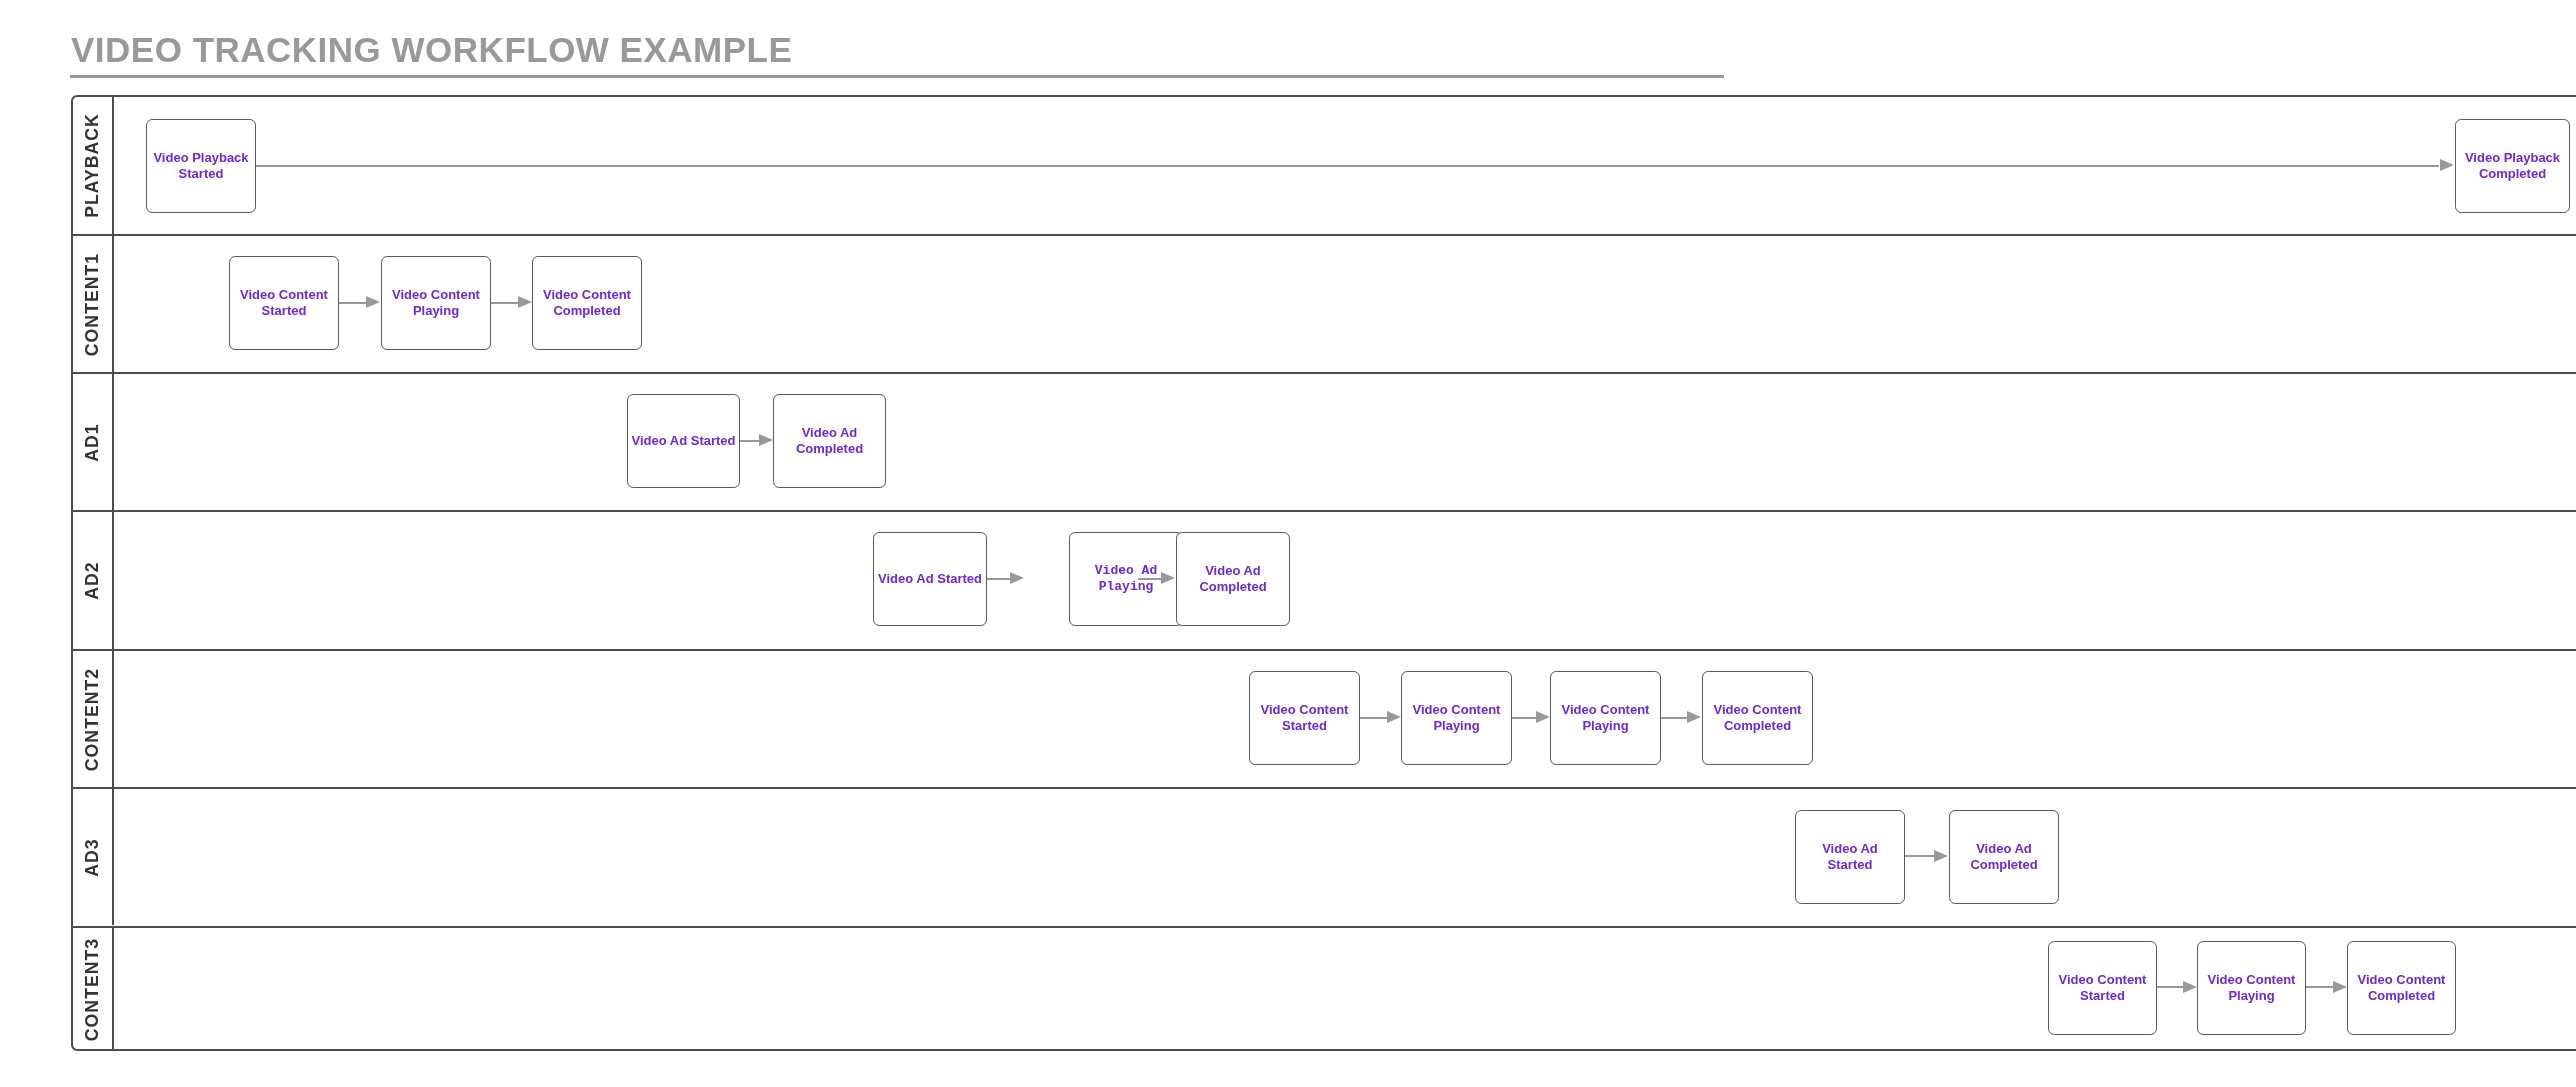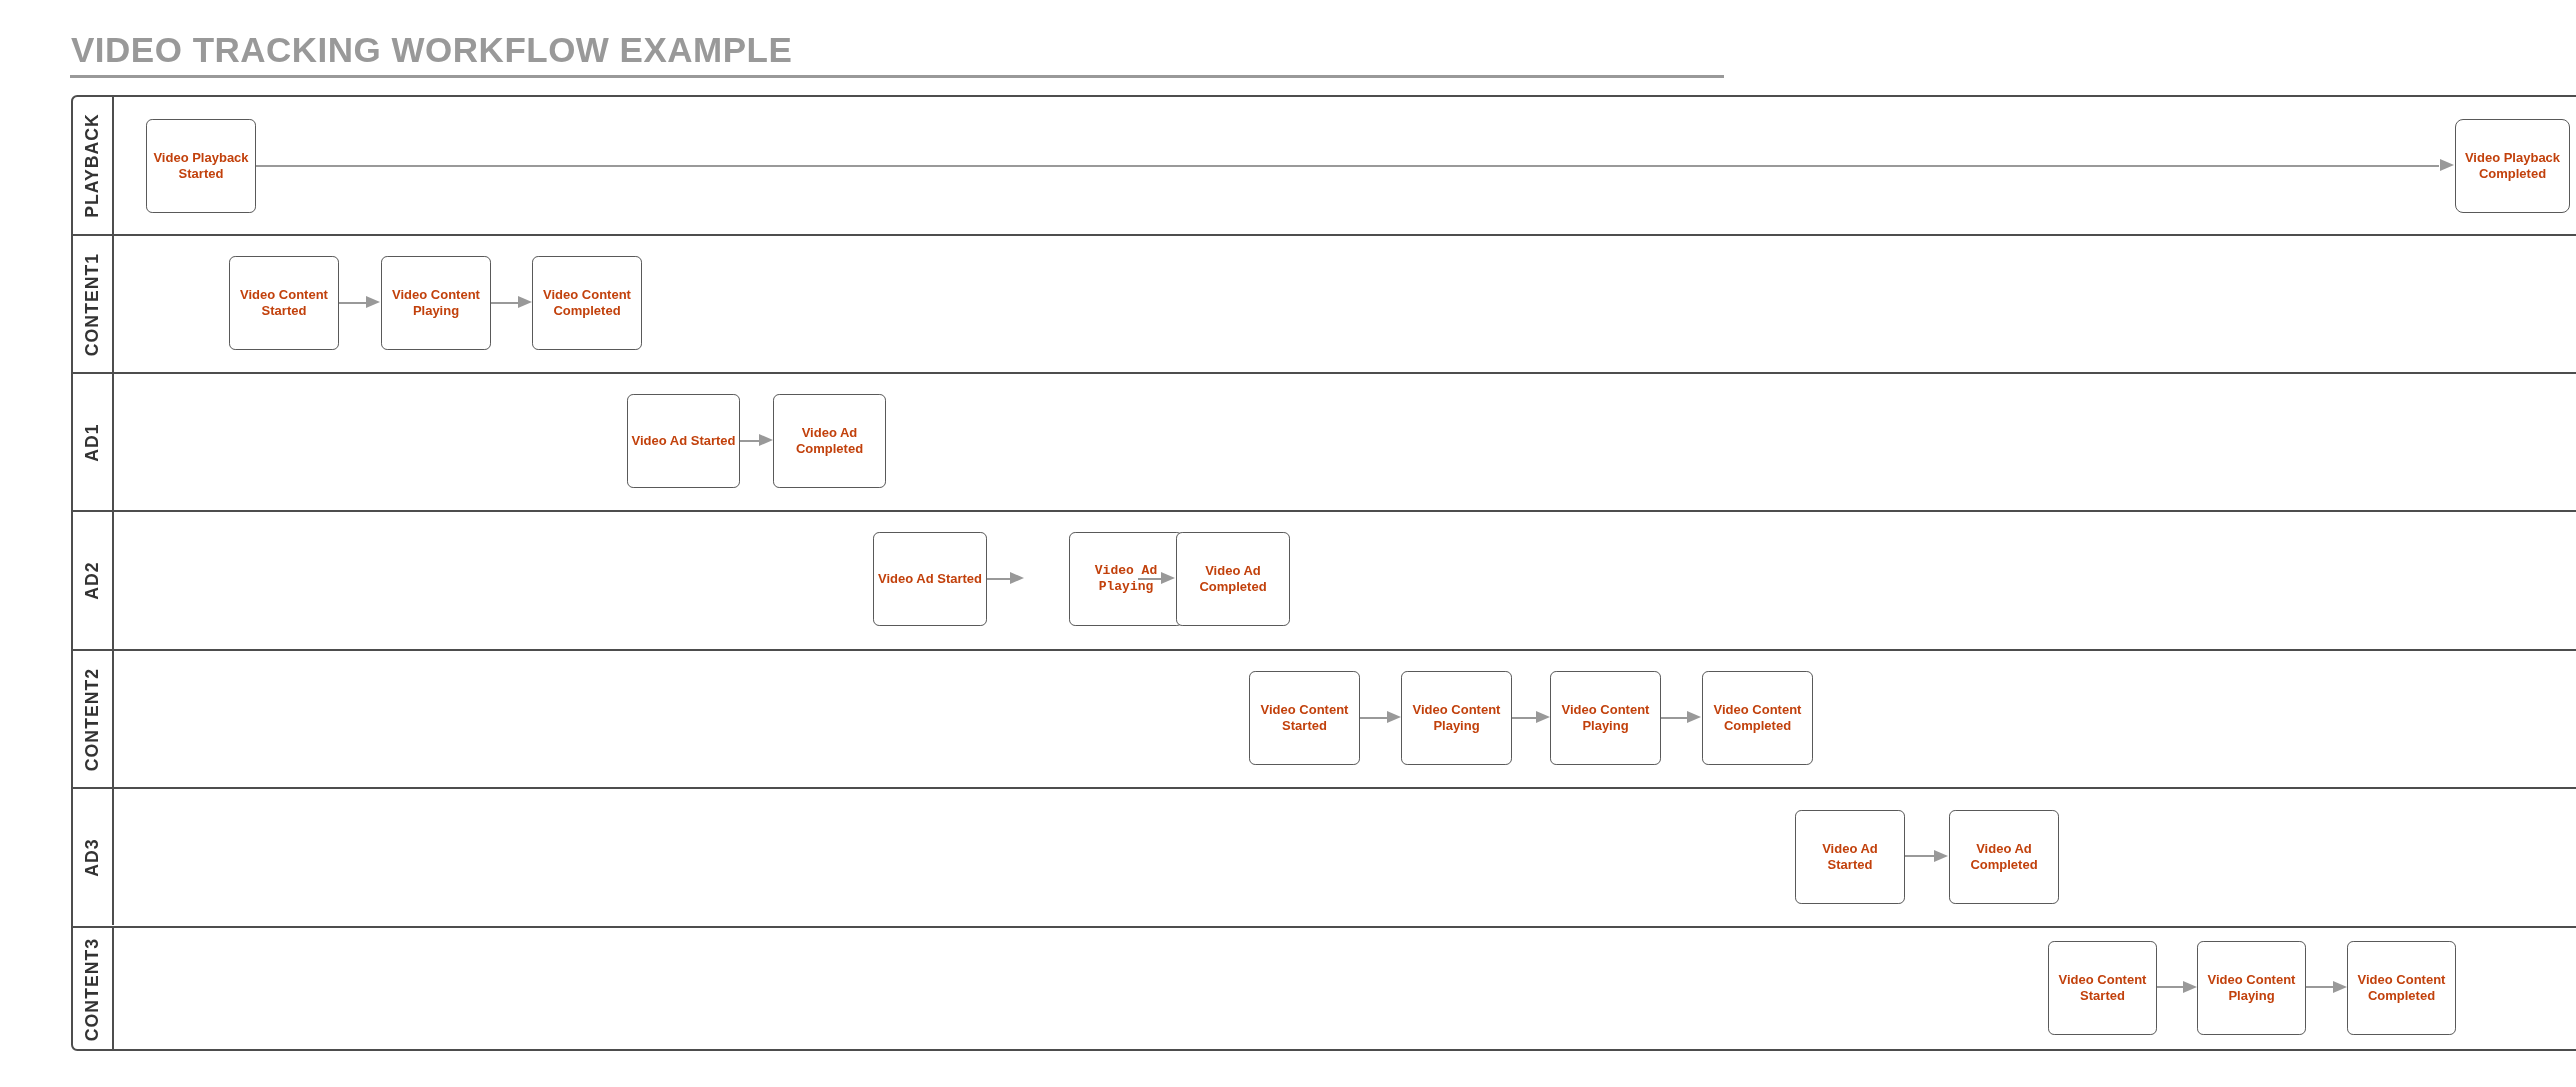--- a/index.html
+++ b/index.html
@@ -5,21 +5,21 @@
   html,body{margin:0;padding:0;background:#ffffff;}
   body{width:2576px;height:1087px;font-family:"Liberation Sans",sans-serif;}
   .page{position:relative;width:2576px;height:1087px;background:#fff;overflow:hidden;margin-left:41px;}
   .title{position:absolute;left:30px;top:30px;font-size:35px;font-weight:bold;color:#999999;letter-spacing:0.5px;white-space:nowrap;}
   .title-rule{position:absolute;left:28.6px;top:75px;width:1654px;height:2.6px;background:#999999;}
   .pool{position:absolute;left:30px;top:95px;width:2521px;height:956px;border:2.1px solid #4d4d4d;border-radius:6.2px;box-sizing:border-box;background:#fff;}
   .lane{position:absolute;left:0;width:100%;box-sizing:border-box;}
   .lane.divided{border-top:2.1px solid #4d4d4d;}
   .lane-label{position:absolute;left:0;top:0;bottom:0;width:39px;border-right:2.1px solid #4d4d4d;display:flex;align-items:center;justify-content:center;overflow:hidden;}
   .lane-label span{transform:rotate(-90deg);white-space:nowrap;font-weight:bold;font-size:17.7px;color:#333333;letter-spacing:1px;}
-  .node{position:absolute;height:94px;box-sizing:border-box;background:#ffffff;border:1.6px solid #595959;border-radius:6.2px;display:flex;align-items:center;justify-content:center;text-align:center;font-weight:bold;font-size:13px;line-height:15.6px;color:#c2410c;padding:2.1px 3.1px;}
+  .node{position:absolute;height:94px;box-sizing:border-box;background:#ffffff;border:1.6px solid #595959;border-radius:6.2px;display:flex;align-items:center;justify-content:center;text-align:center;font-weight:bold;font-size:13px;line-height:15.6px;color:#6d28d9;padding:2.1px 3.1px;}
   .edge{position:absolute;height:2.1px;background:#999999;}
   .head{position:absolute;width:0;height:0;border-top:6.8px solid transparent;border-bottom:6.8px solid transparent;border-left:14.5px solid #999999;}
 </style>
 </head>
 <body>
 
 <div class="page">
 
   <div class="title">VIDEO TRACKING WORKFLOW EXAMPLE</div>
   <div class="title-rule"></div>
@@ -60,21 +60,21 @@
       <div class="lane-label">
           <span>CONTENT3</span>
         </div>
     </div>
 
     <div class="node" style="left:73px;top:22px;width:110px;">
         <span>Video Playback Started</span>
       </div>
     <div class="edge" style="left:183px;top:68px;width:2183px;"></div>
     <div class="head" style="left:2367px;top:62px;"></div>
-    <div class="node" style="left:2382px;top:22px;width:115px;border-radius:8px;">
+    <div class="node" style="left:2382px;top:22px;width:115px;">
         <span>Video Playback Completed</span>
       </div>
 
     <div class="node" style="left:156px;top:159px;width:110px;">
         <span>Video Content Started</span>
       </div>
     <div class="edge" style="left:266px;top:205px;width:27px;"></div>
     <div class="head" style="left:293px;top:199px;"></div>
     <div class="node" style="left:308px;top:159px;width:110px;">
         <span>Video Content Playing</span>

